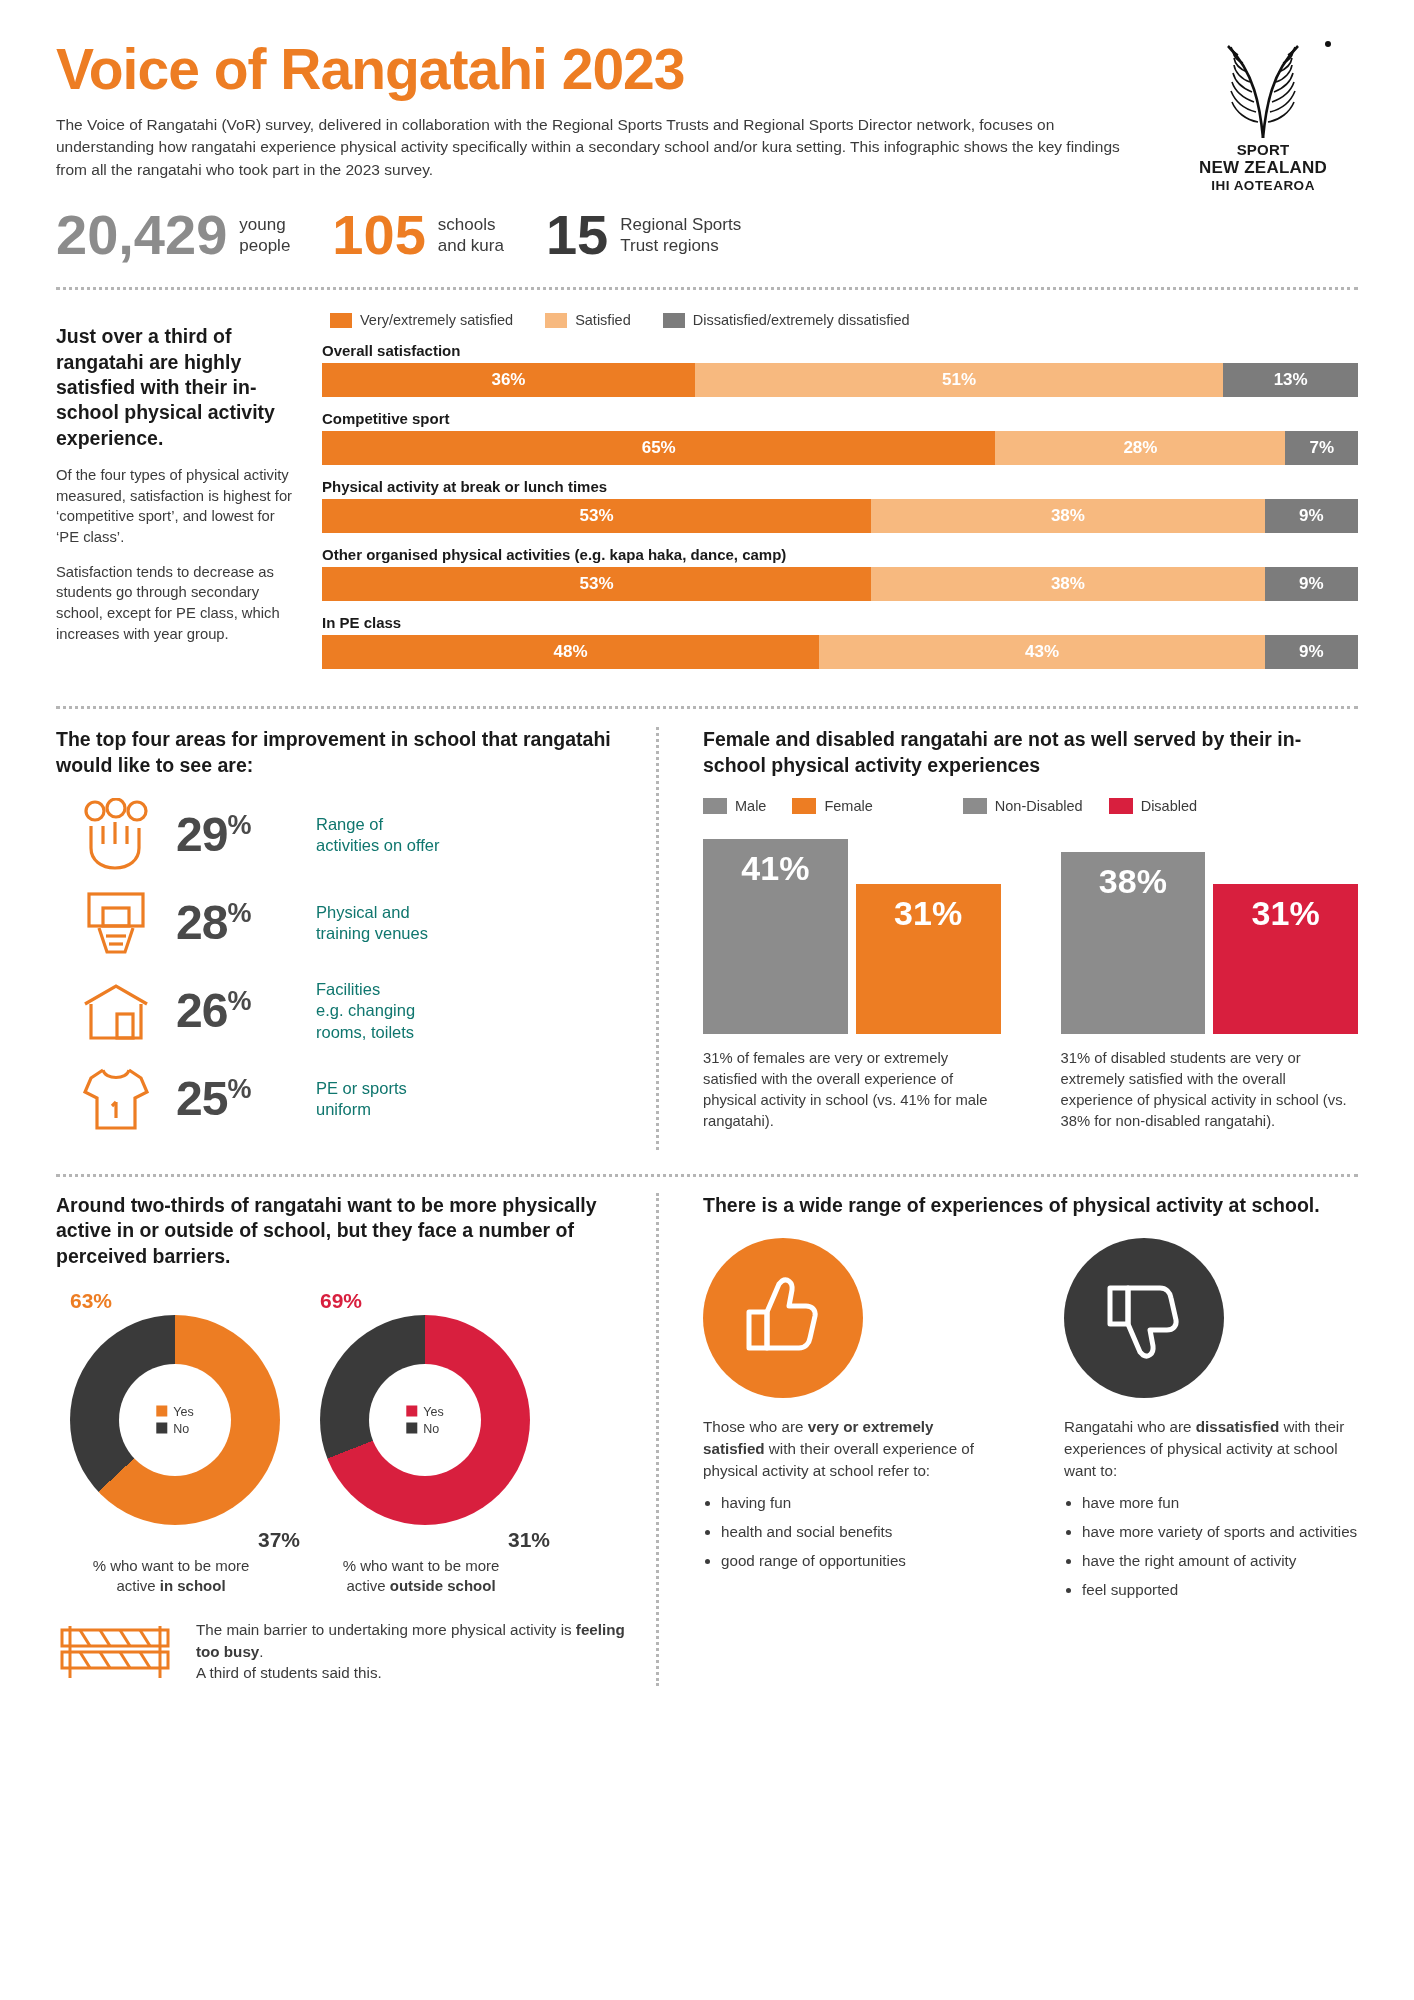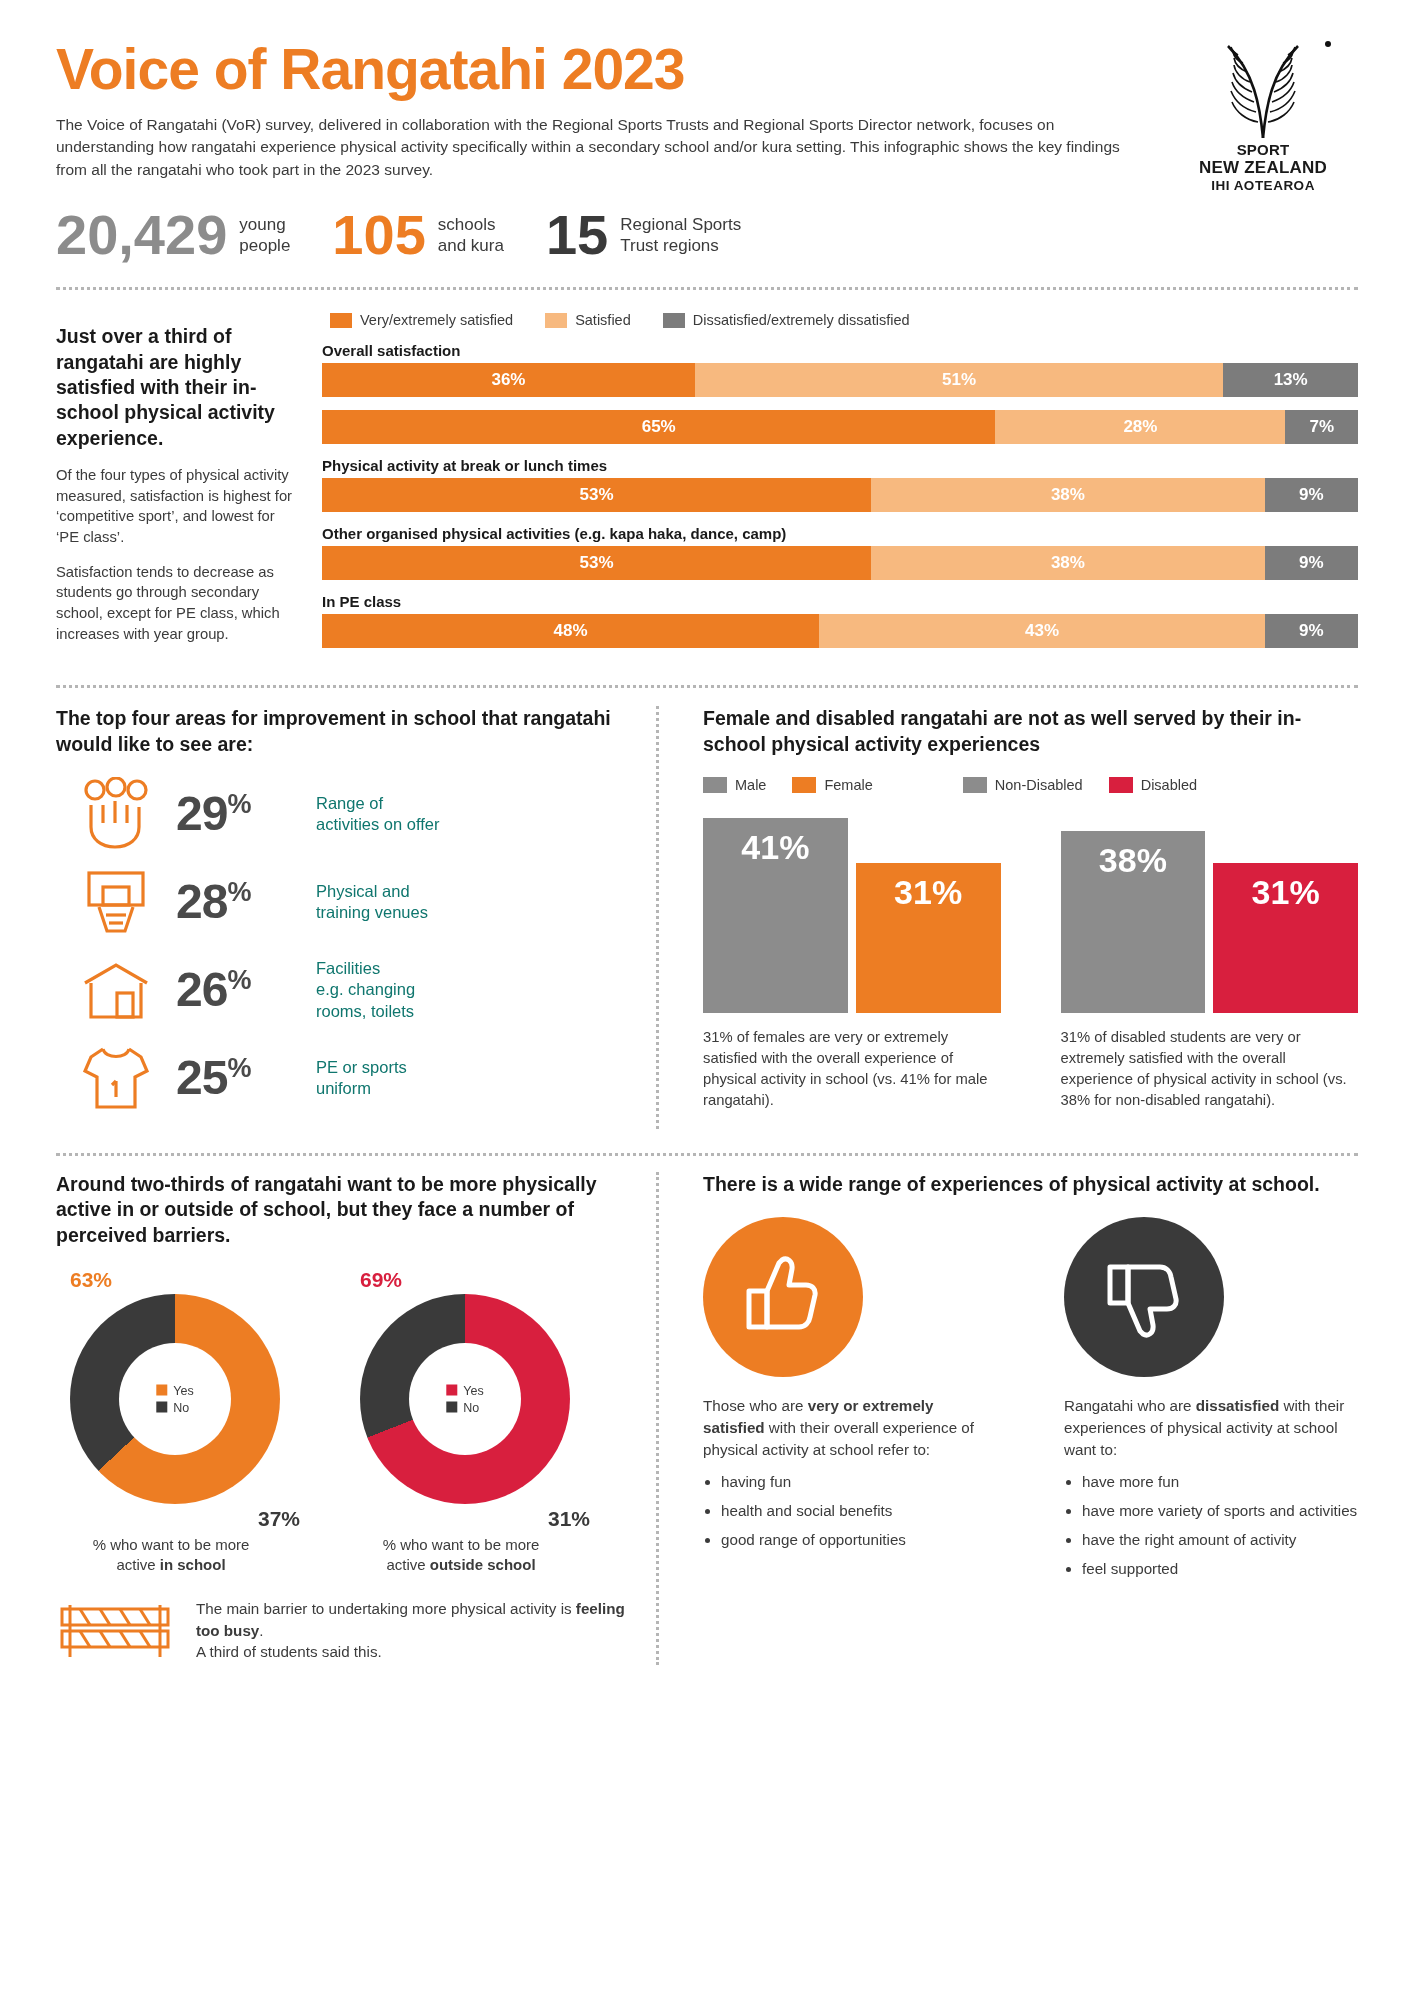--- a/index.html
+++ b/index.html
@@ -78,21 +78,21 @@
   .gcol { flex:1; }
   .bars2 { display:flex; align-items:flex-end; height:200px; gap:8px; }
   .bars2 .b { flex:1; display:flex; align-items:flex-start; justify-content:center; padding-top:10px; color:#fff; font-weight:bold; font-size:34px; }
   .gnote { font-size:14.8px; line-height:1.42; color:#3b3b3b; margin-top:14px; }
 
   
   .sec3 { display:flex; margin-top:16px; }
   .sec3 .col-left { width:600px; flex:0 0 600px; padding-right:30px; }
   .sec3 .col-right { flex:1; padding-left:44px; }
 
-  .donuts { display:flex; gap:40px; margin-top:18px; }
+  .donuts { display:flex; margin-top:18px; }
   .donutwrap { position:relative; width:250px; }
   .donutwrap .topPct { font-size:21px; font-weight:bold; margin-bottom:2px; }
   .donutwrap .botPct { position:absolute; right:6px; bottom:44px; font-size:21px; font-weight:bold; color:#3a3a3a; }
   .donut { width:210px; height:210px; border-radius:50%; position:relative; margin-left:14px; }
   .donut .hole { position:absolute; left:50%; top:50%; transform:translate(-50%,-50%); width:112px; height:112px; background:#fff; border-radius:50%; }
   .dlegend { position:absolute; left:50%; top:50%; transform:translate(-50%,-50%); z-index:3; }
   .dlegend div { display:flex; align-items:center; gap:6px; font-size:12.5px; color:#3b3b3b; margin:3px 0; }
   .dlegend .sw { width:11px; height:11px; }
   .dcaption { font-size:15px; line-height:1.35; color:#3b3b3b; margin-top:31px; text-align:center; width:230px; }
   .dcaption b { font-weight:bold; }
@@ -204,20 +204,21 @@
       <div class="barblock">
         <div class="cap">Overall satisfaction</div>
         <div class="bar">
           <div class="seg" style="background:#ED7D23;width:36%">36%</div>
           <div class="seg" style="background:#F7B97F;width:51%">51%</div>
           <div class="seg" style="background:#7C7C7C;width:13%">13%</div>
         </div>
       </div>
 
       <div class="barblock">
+        <div class="cap">Competitive sport</div>
         <div class="bar">
           <div class="seg" style="background:#ED7D23;width:65%">65%</div>
           <div class="seg" style="background:#F7B97F;width:28%">28%</div>
           <div class="seg" style="background:#7C7C7C;width:7%">7%</div>
         </div>
       </div>
 
       <div class="barblock">
         <div class="cap">Physical activity at break or lunch times</div>
         <div class="bar">

